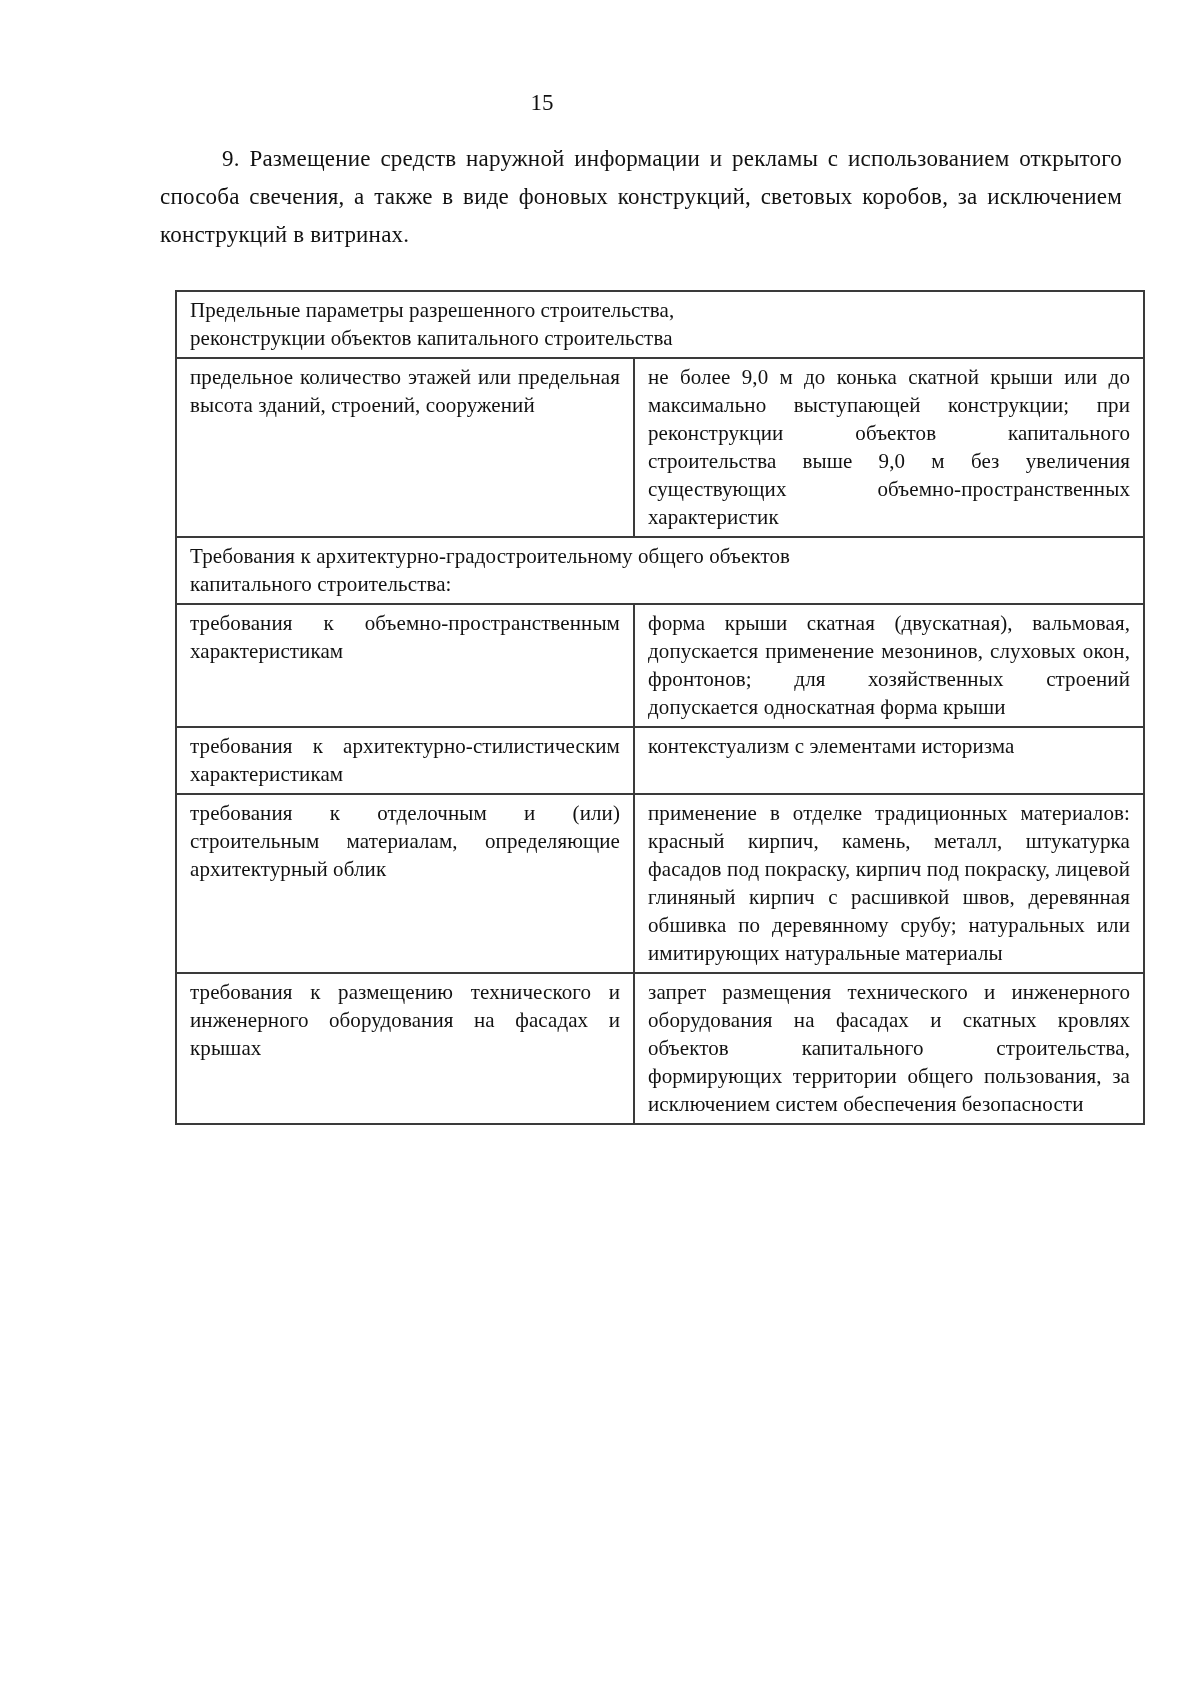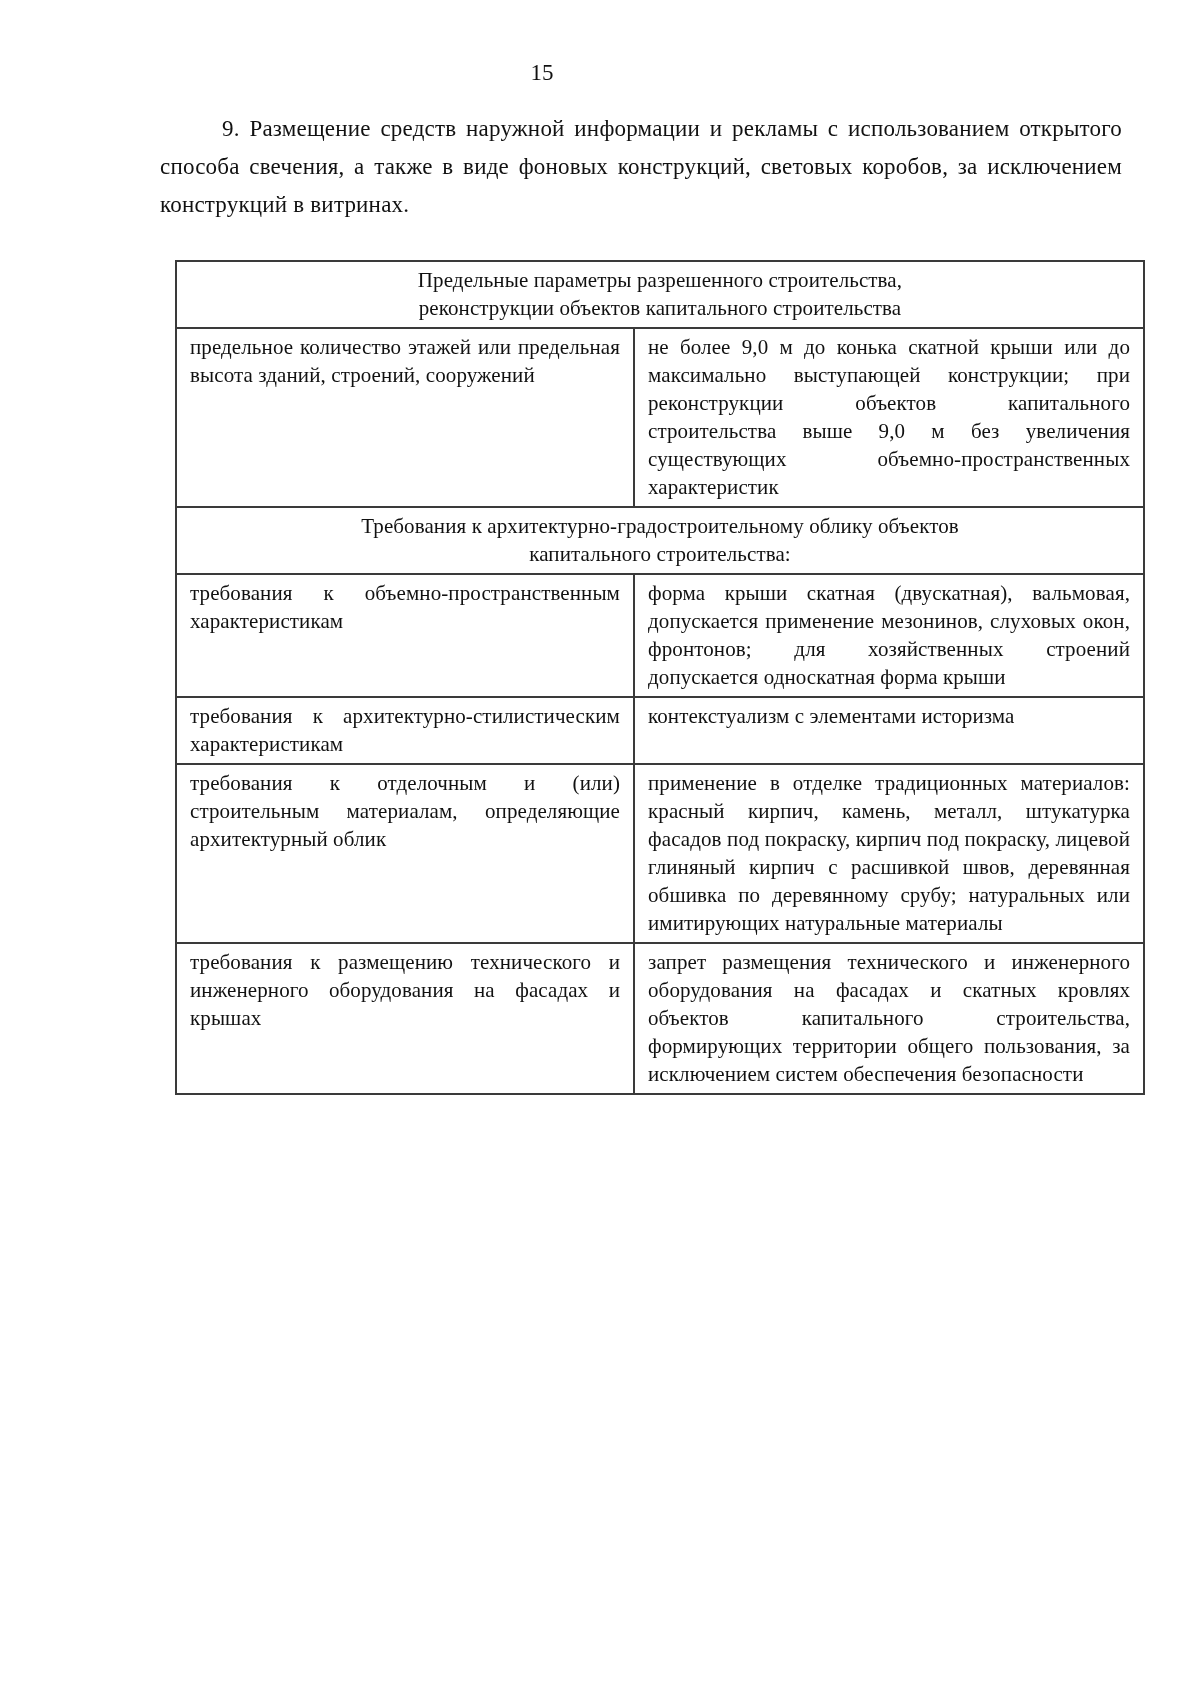--- a/index.html
+++ b/index.html
@@ -14,21 +14,21 @@
     font-family: "Liberation Serif", "DejaVu Serif", serif;
     color: #111111;
   }
   .page {
     width: 1200px;
     height: 1697px;
     position: relative;
     background: #ffffff;
   }
   .page-number-row {
-    padding-top: 58px;
+    padding-top: 88px;
     width: 1084px;
     text-align: center;
     font-size: 23px;
     line-height: 30px;
   }
   .content {
     margin-left: 160px;
     width: 962px;
   }
   .para {
@@ -53,21 +53,21 @@
   }
   .doc-table td {
     border: 2px solid #3a3a3a;
     vertical-align: top;
     padding: 4px 13px 5px 13px;
     letter-spacing: 0.1px;
   }
   .col-param  { width: 458px; }
   .col-value  { width: 510px; }
   .cell-center {
-    text-align: center;
+    text-align: left;
   }
   .cell-justify {
     text-align: justify;
   }
   .spacer-bottom {
     height: 140px;
   }
 </style>
 </head>
 <body>
@@ -95,21 +95,21 @@
           </td>
         </tr>
 
         <tr>
           <td class="cell-justify">предельное количество этажей или предельная высота зданий, строений, сооружений</td>
           <td class="cell-justify">не более 9,0 м до конька скатной крыши или до максимально выступающей конструкции; при реконструкции объектов капитального строительства выше 9,0 м без увеличения существующих объемно-пространственных характеристик</td>
         </tr>
 
         <tr>
           <td colspan="2" class="cell-center">
-            <div>Требования к архитектурно-градостроительному облику объектов</div>
+            <div>Требования к архитектурно-градостроительному общего объектов</div>
             <div>капитального строительства:</div>
           </td>
         </tr>
 
         <tr>
           <td class="cell-justify">требования к объемно-пространственным характеристикам</td>
           <td class="cell-justify">форма крыши скатная (двускатная), вальмовая, допускается применение мезонинов, слуховых окон, фронтонов; для хозяйственных строений допускается односкатная форма крыши</td>
         </tr>
 
         <tr>

